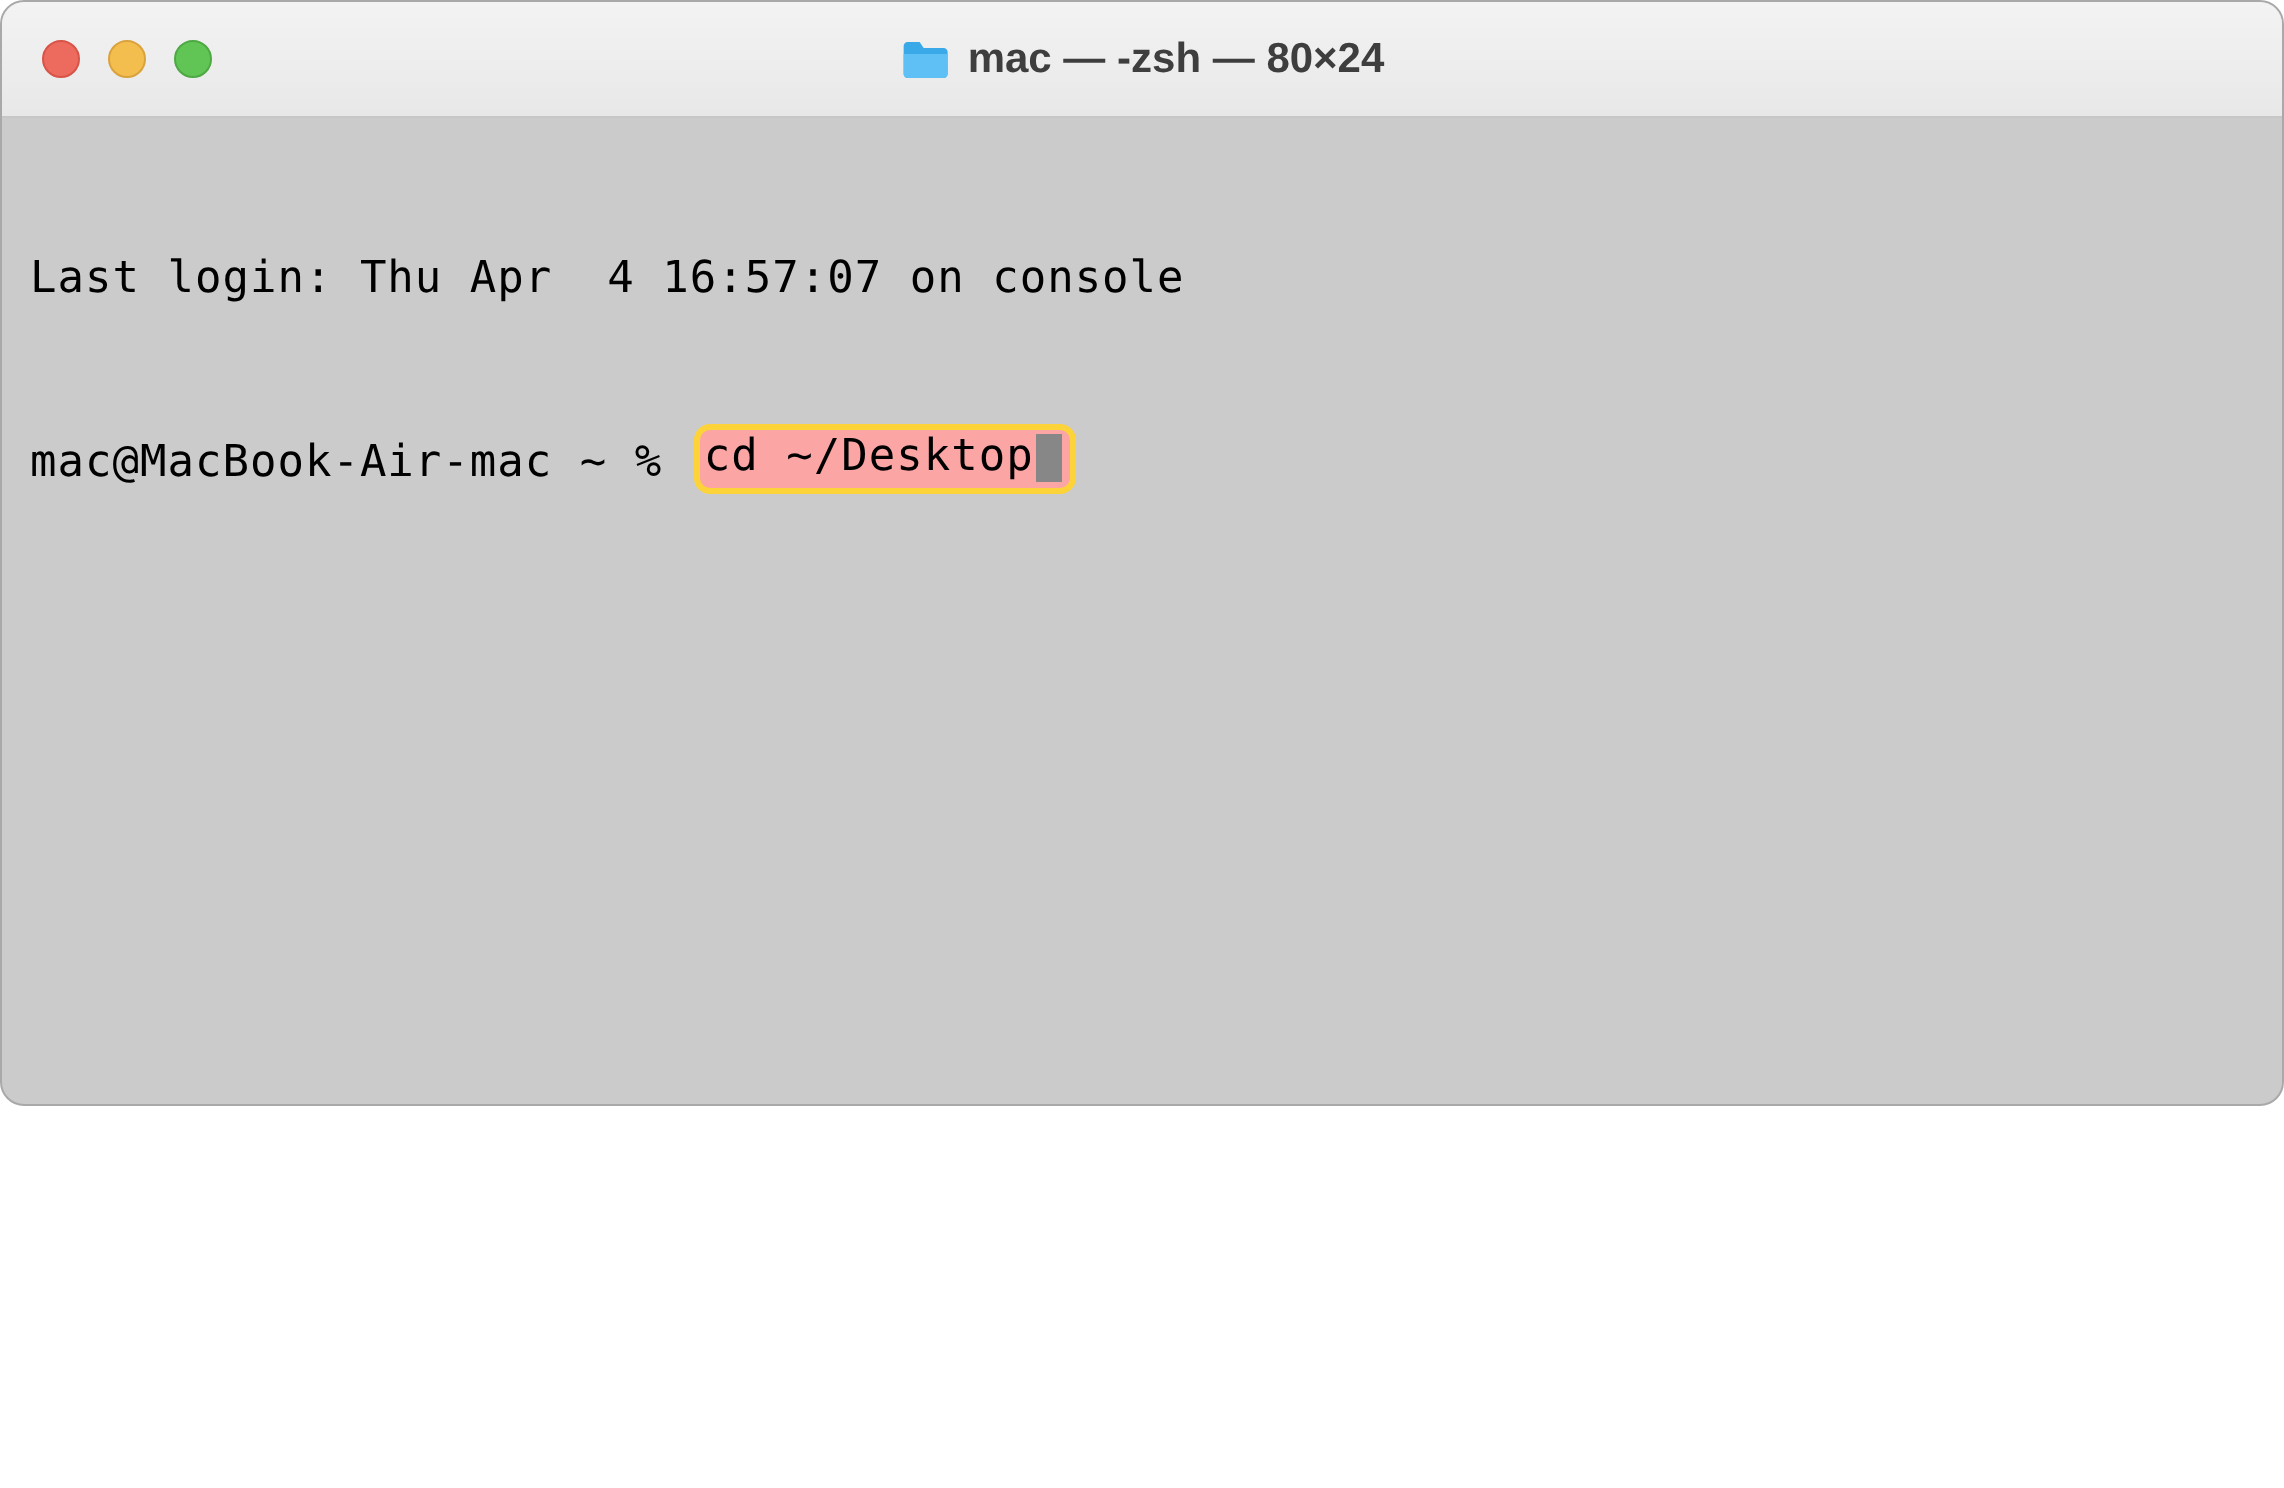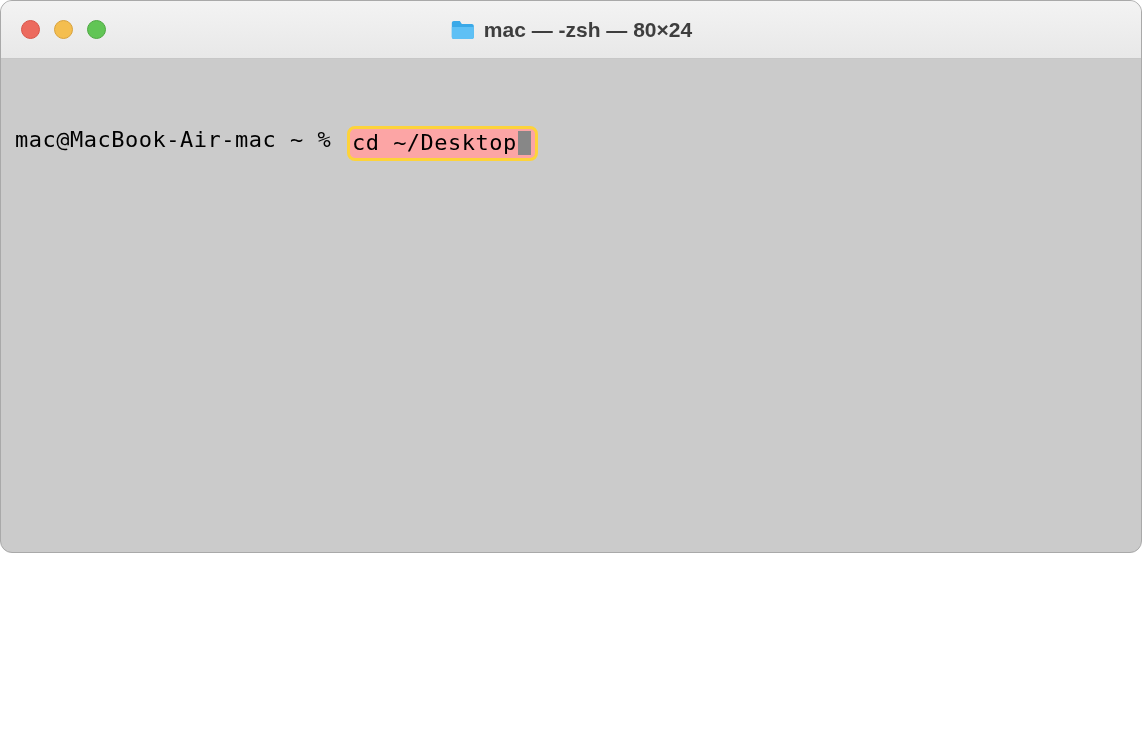--- a/index.html
+++ b/index.html
@@ -84,21 +84,21 @@
       color: #000000;
       font-family: "SF Mono", "Menlo", "Monaco", "Consolas", monospace;
       letter-spacing: 0.5px;
       white-space: pre;
     }
     .login-line {
       display: block;
     }
     .prompt-line {
       display: flex;
-      align-items: flex-start;
+      align-items: flex-end;
       flex-wrap: nowrap;
     }
     .prompt-text {
       white-space: pre;
     }
     .highlight-box {
       background: #fca5a5;
       border: 3px solid #fdd33a;
       border-radius: 8px;
       padding: 0px 4px 0px 2px;
@@ -132,20 +132,21 @@
       <span class="folder-icon">
         <svg viewBox="0 0 26 22" width="26" height="22">
           <path d="M2 4 C2 2.9 2.9 2 4 2 L10 2 L12 5 L22 5 C23.1 5 24 5.9 24 7 L24 18 C24 19.1 23.1 20 22 20 L4 20 C2.9 20 2 19.1 2 18 Z" fill="#3aa9e8"></path>
           <path d="M2 8 L24 8 L24 18 C24 19.1 23.1 20 22 20 L4 20 C2.9 20 2 19.1 2 18 Z" fill="#5ec0f5"></path>
         </svg>
       </span>
       <span class="window-title">mac — -zsh — 80×24</span>
     </div>
   </div>
   <div class="terminal-body">
+    <span class="login-line">Last login: Thu Apr  4 16:57:07 on console</span>
     <div class="prompt-line">
       <span class="prompt-text">mac@MacBook-Air-mac ~ % </span>
       <span class="highlight-box">
         <span class="command-text">cd ~/Desktop</span>
         <span class="cursor-block"></span>
       </span>
     </div>
   </div>
 </div>
 

